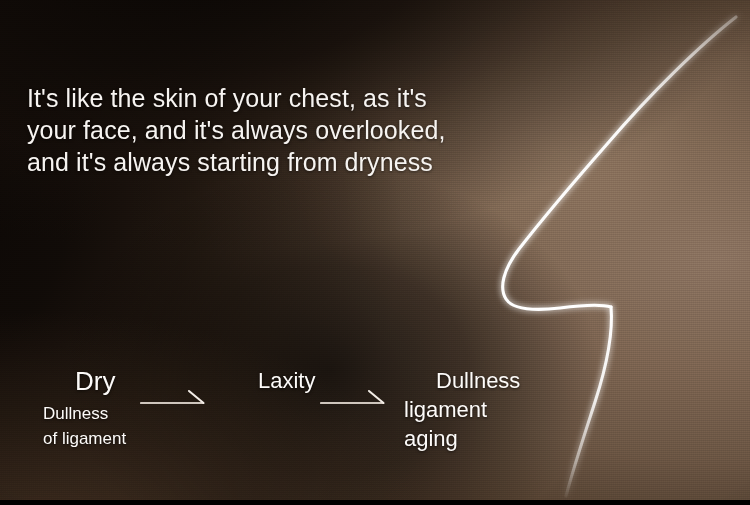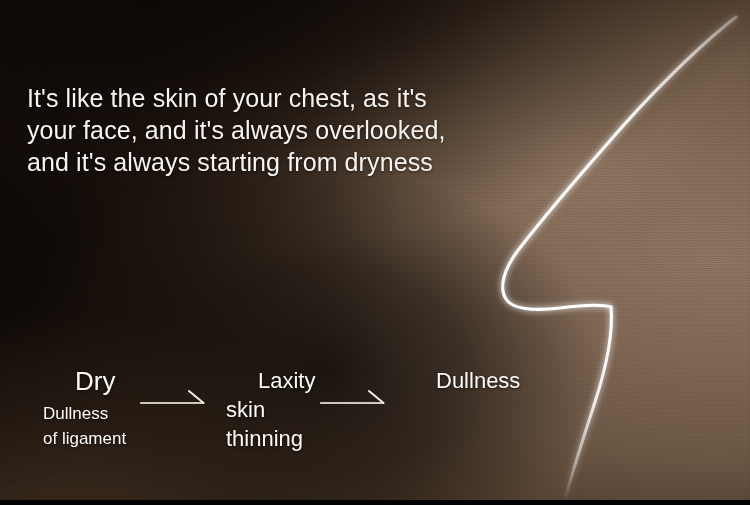--- a/index.html
+++ b/index.html
@@ -189,27 +189,27 @@
 of ligament</span>
     </div>
 
     <svg class="arrow arrow-1" viewBox="0 0 66 22">
       <line x1="1" y1="17" x2="63" y2="17" stroke="#cfc6bd" stroke-width="2.1" stroke-linecap="round"></line>
       <path d="M 49 5 L 63.5 17" stroke="#f2ece6" stroke-width="2.1" fill="none" stroke-linecap="round"></path>
     </svg>
 
     <div class="stage stage-2">
       <span class="stage-title">Laxity</span>
-      <span class="stage-sub">skin
-thinning</span>
     </div>
 
     <svg class="arrow arrow-2" viewBox="0 0 66 22">
       <line x1="1" y1="17" x2="63" y2="17" stroke="#cfc6bd" stroke-width="2.1" stroke-linecap="round"></line>
       <path d="M 49 5 L 63.5 17" stroke="#f2ece6" stroke-width="2.1" fill="none" stroke-linecap="round"></path>
     </svg>
 
     <div class="stage stage-3">
       <span class="stage-title">Dullness</span>
+      <span class="stage-sub">ligament
+aging</span>
     </div>
 
   </div>
 </div>
 
 </body></html>

